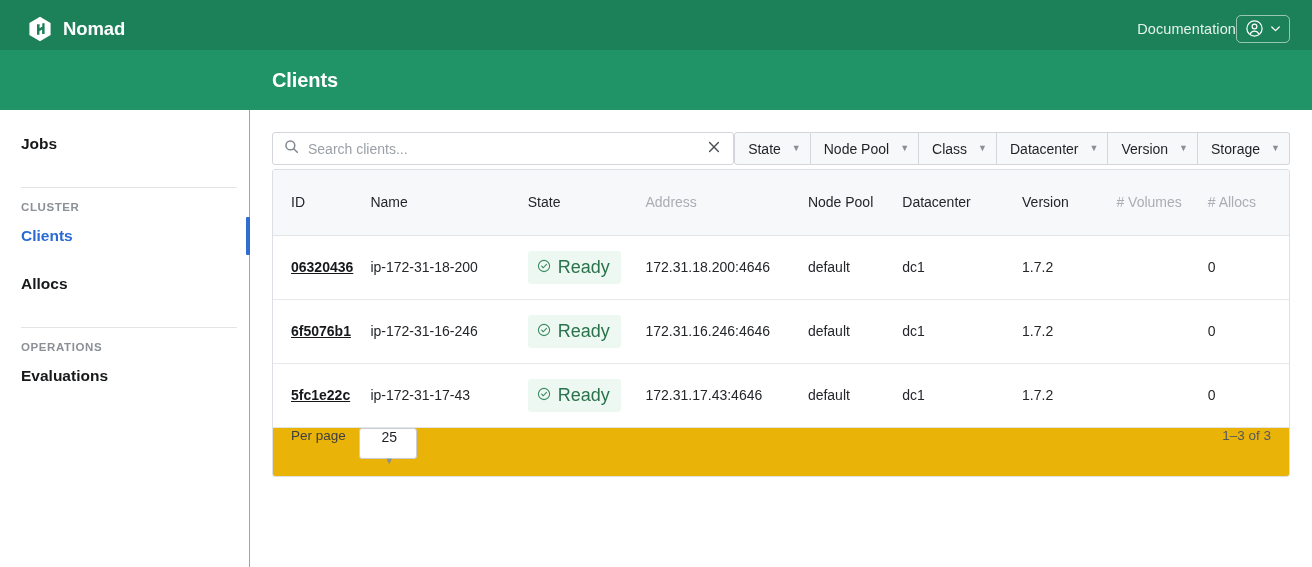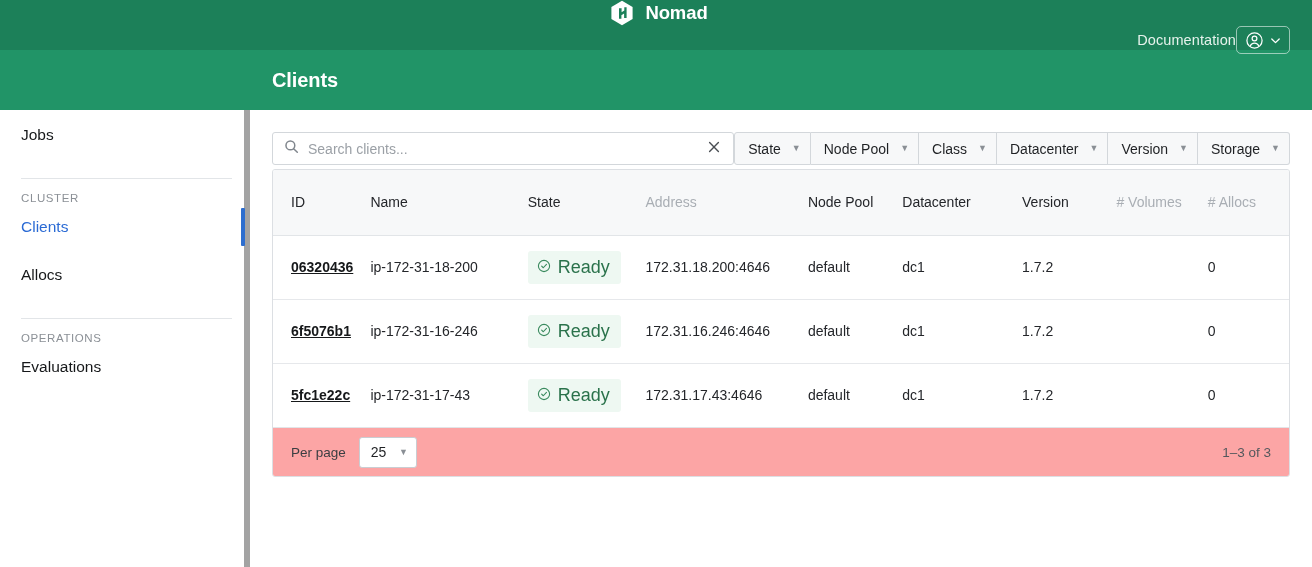--- a/index.html
+++ b/index.html
@@ -10,23 +10,22 @@
     color: #1f2124;
     overflow: hidden;
   }
 
   
   .topnav {
     height: 50px;
     background: #1c8059;
     display: flex;
     align-items: center;
-    padding: 0 22px 0 28px;
+    padding: 7px 22px 0 28px;
     position: relative;
-    flex-direction: column;
   }
   .brand { display: flex; align-items: center; gap: 11px; }
   .brand-logo { width: 24px; height: 26px; display: block; }
   .brand-name {
     color: #ffffff;
     font-size: 18.5px;
     font-weight: bold;
     letter-spacing: -0.1px;
   }
   .topnav-right {
@@ -66,24 +65,25 @@
     letter-spacing: -0.1px;
   }
 
   
   .shell { display: flex; height: 457px; }
 
   
   .sidebar {
     width: 250px;
     flex: 0 0 250px;
-    border-right: 6px solid #a3a3a3;
-    padding-top: 9px;
+    border-right: 1px solid #a3a3a3;
+    padding-top: 18px;
     background: #ffffff;
     position: relative;
+    font-weight: bold;
   }
   .nav-item {
     height: 32px;
     display: flex;
     align-items: center;
     padding-left: 21px;
     font-size: 15.5px;
     color: #16181a;
     cursor: pointer;
     position: relative;
@@ -229,42 +229,42 @@
     background: #eef8f2;
     border-radius: 3px;
     padding: 6px 11px 6px 9px;
     color: #2a724b;
     font-size: 18px;
   }
   .check-icon { display: block; flex: 0 0 auto; }
 
   
   .table-foot {
-    background: #fca5a5;
+    background: #eab308;
     border-top: 1px solid #e2e5e8;
     height: 49px;
     display: flex;
-    align-items: center;
     padding: 0 18px;
   }
   .perpage-label { font-size: 13.5px; color: #3b3e42; margin-right: 13px; }
   .perpage-select {
     height: 31px;
     min-width: 58px;
     border: 1px solid #c9cdd2;
     border-radius: 3px;
     background: #fff;
     display: flex;
     align-items: center;
     justify-content: space-between;
     gap: 12px;
     padding: 0 8px 0 11px;
     font-size: 14px;
     color: #1f2124;
     cursor: pointer;
+    flex-direction: column;
   }
   .range-text {
     margin-left: auto;
     font-size: 13.5px;
     color: #54585d;
   }
 </style>
 </head>
 <body>
 

